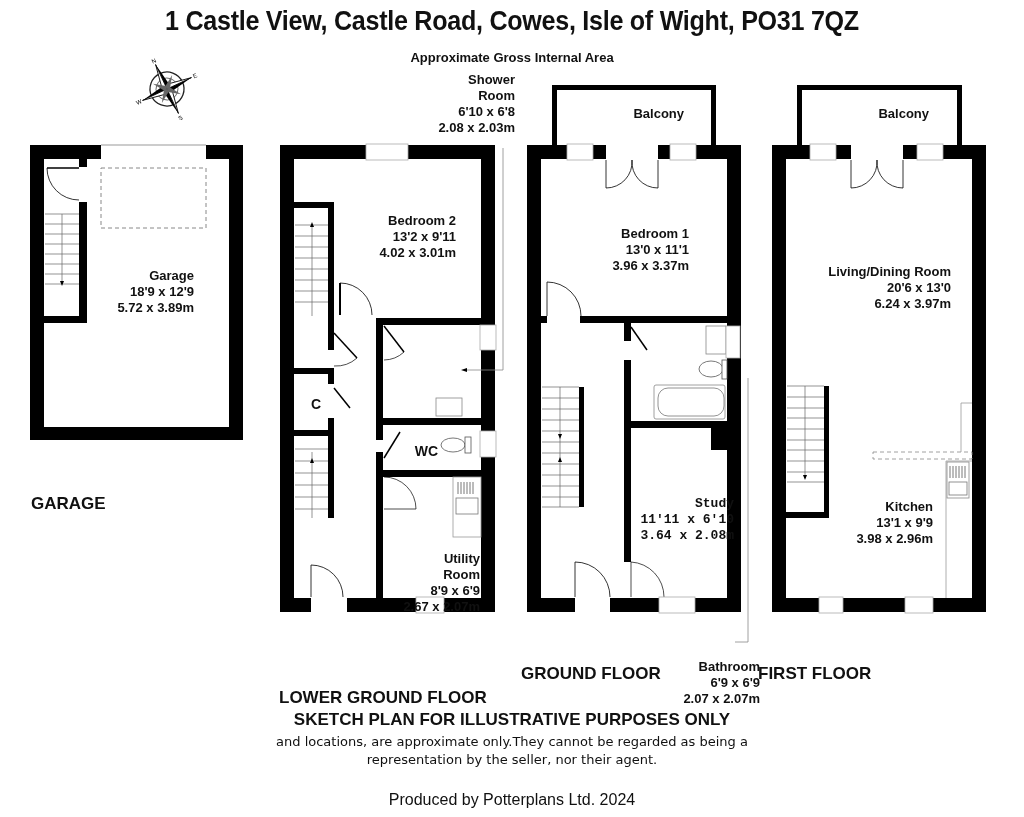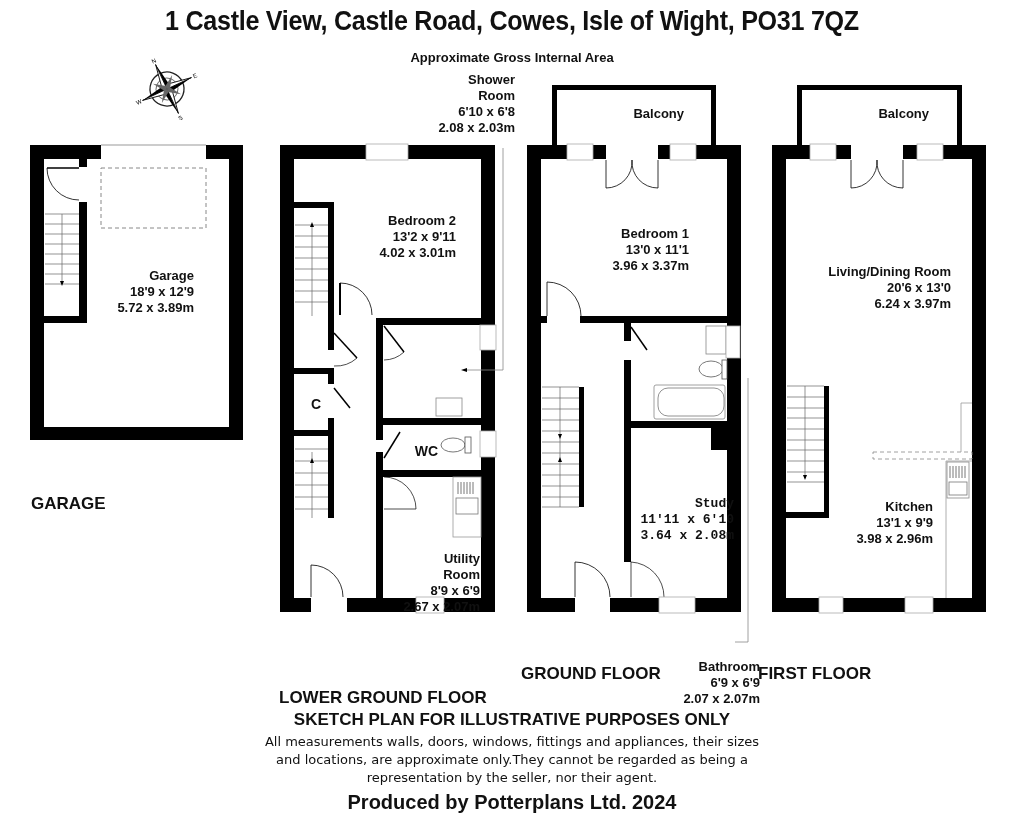--- a/index.html
+++ b/index.html
@@ -8,21 +8,21 @@
   .title { left:0; width:1024px; top:6px; text-align:center; font-weight:bold; font-size:27px; letter-spacing:-0.3px; transform:scaleX(0.93); transform-origin:center; }
   .gia { left:362px; width:300px; top:50px; text-align:center; font-weight:bold; font-size:13px; line-height:16px; }
   .gia .l2 { padding-left:0px; }
   .compass { left:128px; top:58px; width:78px; height:62px; }
   .plan { left:0; top:0; width:1024px; height:817px; }
   .lbl { position:absolute; text-align:right; font-weight:bold; font-size:13px; line-height:16px; white-space:nowrap; }
   .floorlbl { position:absolute; font-weight:bold; font-size:17px; white-space:nowrap; }
   .disc { left:0; width:1024px; text-align:center; }
   .disc-h { top:710px; font-weight:bold; font-size:17px; }
   .disc-b { top:733px; font-size:14px; line-height:18px; font-family:"DejaVu Sans", sans-serif; font-size:13px; }
-  .disc-p { top:791px; font-weight:bold; font-size:20px; }
+  .disc-p { top:791px; font-weight:normal; font-size:16px; }
 </style>
 </head>
 <body>
 
 <div class="abs title">1 Castle View, Castle Road, Cowes, Isle of Wight, PO31 7QZ</div>
 <div class="abs gia">
   <div>Approximate Gross Internal Area</div>
 </div>
 
 <svg class="abs compass" viewBox="0 0 78 62">
@@ -340,17 +340,16 @@
   <div>3.98 x 2.96m</div>
 </div>
 
 <div class="floorlbl" style="left:31px; top:494px;">GARAGE</div>
 <div class="floorlbl" style="left:279px; top:688px;">LOWER GROUND FLOOR</div>
 <div class="floorlbl" style="left:521px; top:664px;">GROUND FLOOR</div>
 <div class="floorlbl" style="left:758px; top:664px;">FIRST FLOOR</div>
 
 <div class="abs disc disc-h">SKETCH PLAN FOR ILLUSTRATIVE PURPOSES ONLY</div>
 <div class="abs disc disc-b">
-  <div>All measurements walls, doors, windows, fittings and appliances, their sizes</div>
   <div>and locations, are approximate only.They cannot be regarded as being a</div>
   <div>representation by the seller, nor their agent.</div>
 </div>
 <div class="abs disc disc-p">Produced by Potterplans Ltd. 2024</div>
 
 </body></html>

